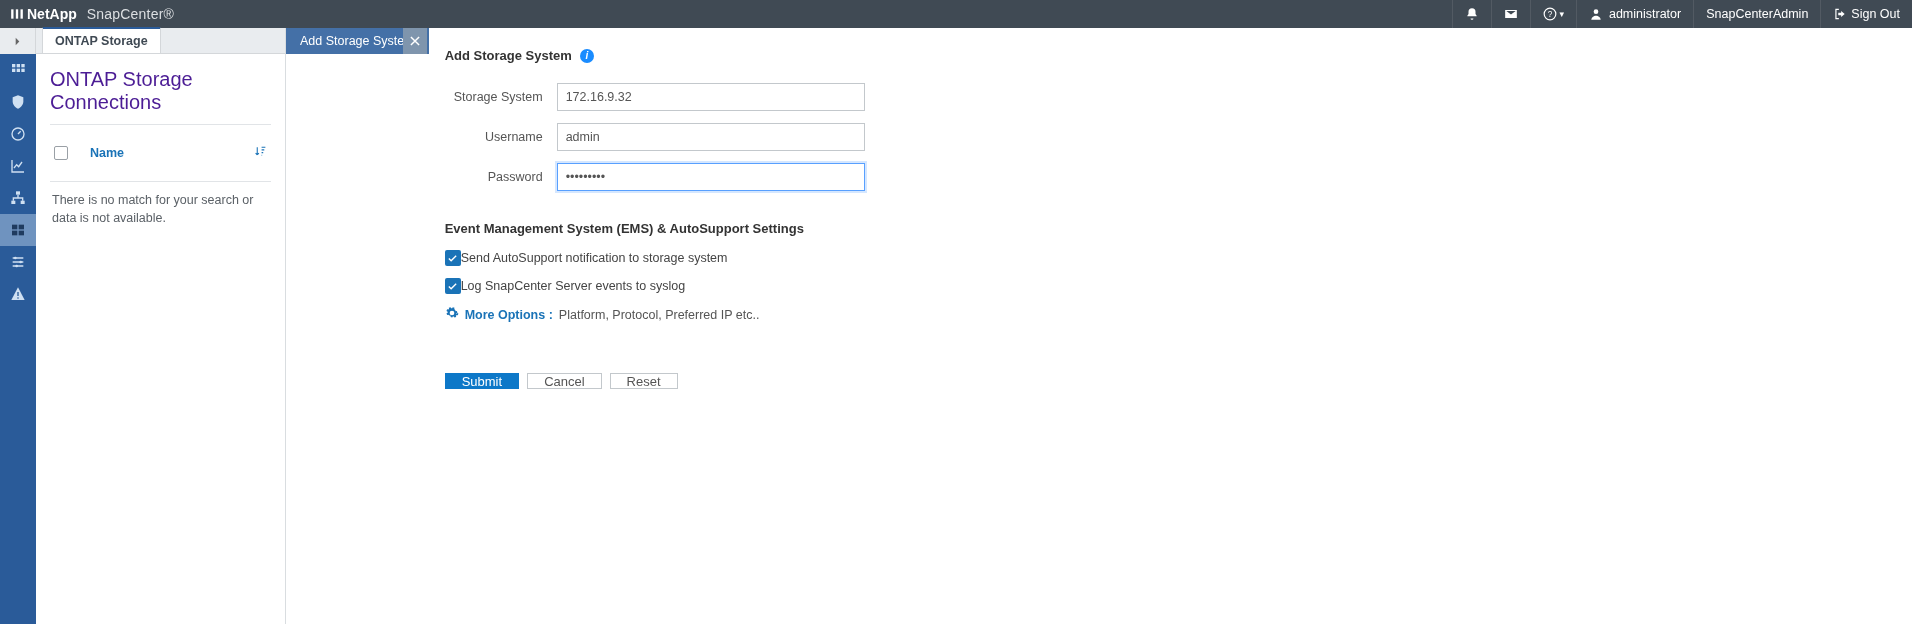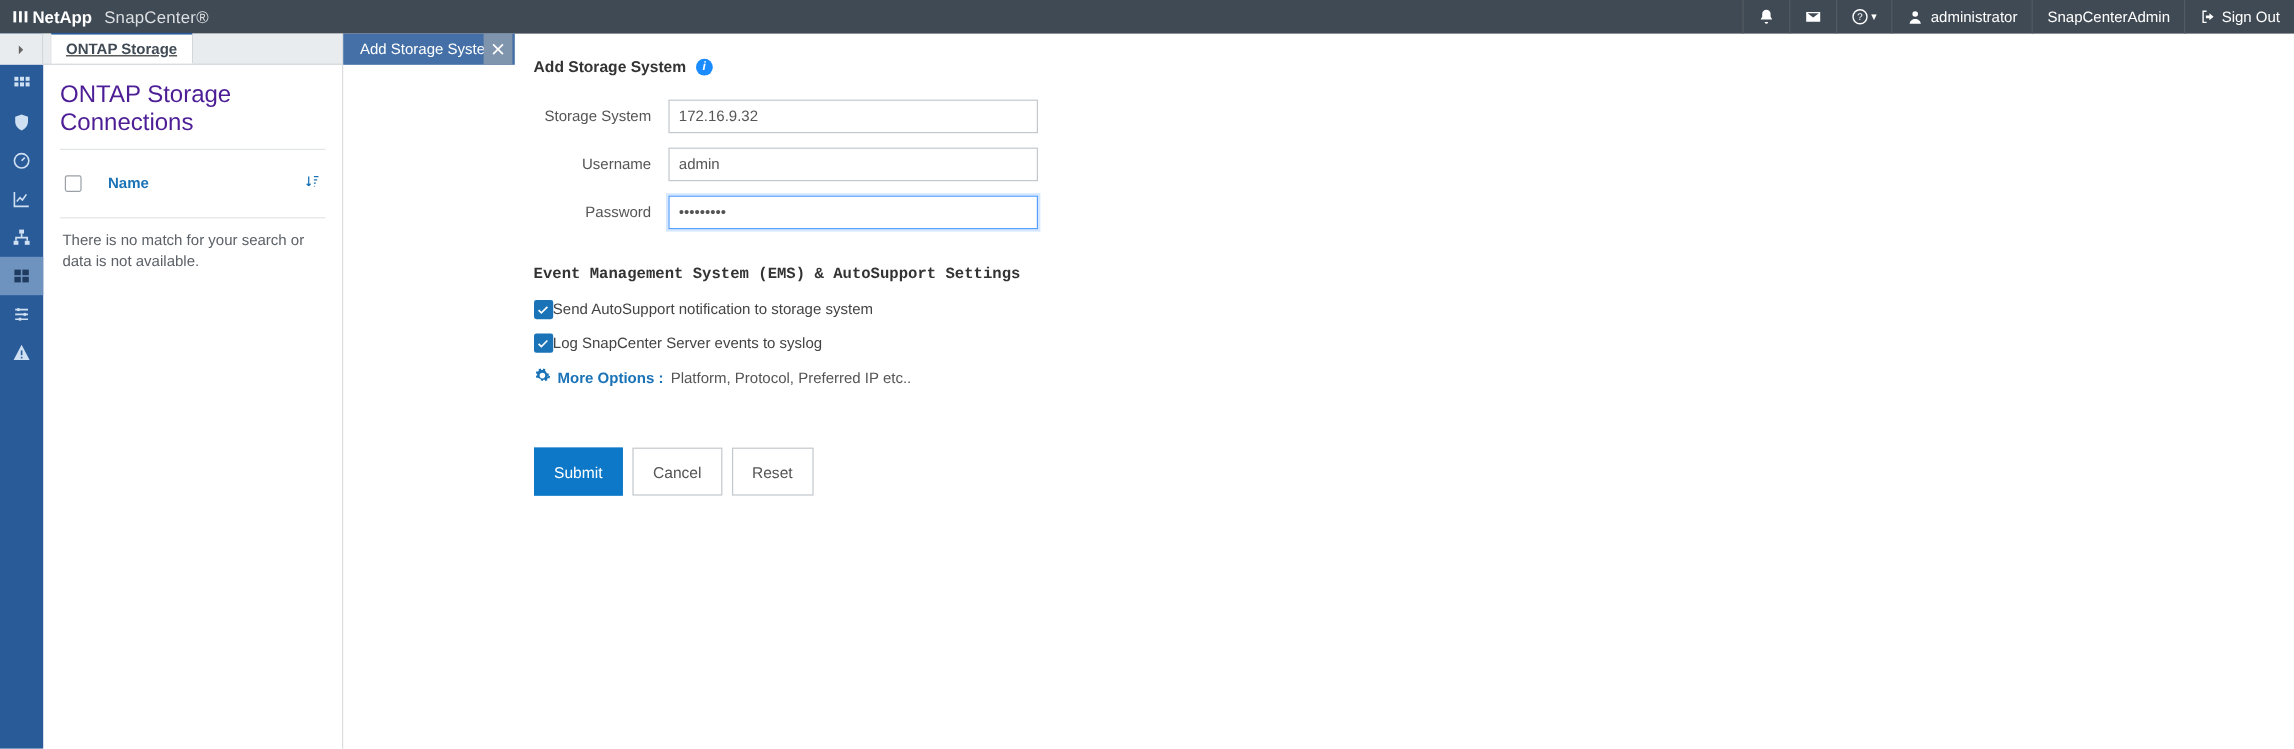--- a/index.html
+++ b/index.html
@@ -21,21 +21,21 @@
   .sidebar { width:36px; background:#2a5b99; display:flex; flex-direction:column; align-items:stretch; }
   .side-toggle { height:26px; background:#e9ecef; display:flex; align-items:center; justify-content:center; border-right:1px solid #d4d7da; cursor:pointer;}
   .side-toggle svg { width:11px; height:11px; fill:#666; }
   .side-btn { height:32px; display:flex; align-items:center; justify-content:center; cursor:pointer; }
   .side-btn svg { width:16px; height:16px; fill:#cfe0f2; }
   .side-btn.active { background:#6f93bf; }
   .side-btn.active svg { fill:#1f3b5f; }
 
   
   .listcol { width:250px; border-right:1px solid #d9dde0; display:flex; flex-direction:column; }
-  .tabstrip { height:26px; background:#e9ecef; display:flex; align-items:flex-end; padding-left:6px; border-bottom:1px solid #d4d7da;text-decoration:underline;}
+  .tabstrip { height:26px; background:#e9ecef; display:flex; align-items:flex-end; padding-left:6px; border-bottom:1px solid #d4d7da;}
   .tab { background:#fff; padding:5px 12px 5px; font-size:12.5px; font-weight:600; color:#404a54; border:1px solid #d4d7da; border-bottom:none; border-top:2px solid #2a5b99; border-radius:2px 2px 0 0; cursor:pointer;}
   .list-body { padding:14px 14px 0; }
   .list-title { font-size:20px; color:#4c1d95; margin-bottom:10px; }
   .list-header-row { display:flex; align-items:center; border-top:1px solid #e1e4e7; border-bottom:1px solid #e1e4e7; padding:20px 4px; }
   .chk { width:14px; height:14px; border:1px solid #9aa0a6; border-radius:2px; margin-right:22px; }
   .col-name { color:#1a73b7; font-weight:600; font-size:12.5px; flex:1; cursor:pointer;}
   .sort-icon svg{ width:13px; height:13px; fill:#1a73b7; }
   .empty-msg { padding:10px 2px; font-size:12.5px; color:#5b6167; line-height:1.4; }
 
   
@@ -44,29 +44,29 @@
   .panel-close { position:absolute; right:2px; top:0; height:26px; width:24px; display:flex; align-items:center; justify-content:center; background:#7f95ad; cursor:pointer;}
   .panel-close svg { width:14px; height:14px; fill:#fff; }
 
   .form-area { padding:20px 16px; max-width:900px; }
   .section-title { font-weight:600; font-size:13px; color:#333; display:flex; align-items:center; gap:8px; margin-bottom:20px; }
   .info-icon { width:14px; height:14px; border-radius:50%; background:#1a8cff; color:#fff; font-size:10px; display:flex; align-items:center; justify-content:center; font-weight:bold; font-style:italic; cursor:pointer;}
   .form-row { display:flex; align-items:center; margin-bottom:12px; }
   .form-label { width:112px; text-align:right; padding-right:14px; font-size:12.5px; color:#555; }
   .text-input { width:308px; height:28px; border:1px solid #c3c8cc; padding:0 8px; font-size:12.5px; color:#555; }
   .pw-focused { border-color:#58a0ff; box-shadow:0 0 0 2px rgba(88,160,255,.25);}
-  .sub-section-title { font-weight:600; font-size:13px; color:#333; margin:30px 0 14px;font-family:Liberation Mono, monospace; }
+  .sub-section-title { font-weight:600; font-size:13px; color:#333; margin:30px 0 14px; }
   .chk-row { display:flex; align-items:center; margin-bottom:12px; font-size:12.5px; color:#444;}
   .checkbox { width:16px; height:16px; background:#1a73b7; display:flex; align-items:center; justify-content:center; border-radius:2px; cursor:pointer;}
   .checkbox svg { width:11px; height:11px; fill:#fff; }
   .more-options { display:flex; align-items:center; gap:6px; color:#1a73b7; font-size:12.5px; margin-top:4px; cursor:pointer;}
   .more-options .gear svg { width:14px; height:14px; fill:#1a73b7;}
   .more-options .hint { color:#555; }
   .btn-row { margin-top:50px; display:flex; gap:8px; }
-  .btn { height:40px; padding:0 16px; font-size:13px; border:1px solid #c3c8cc; background:#fff; color:#555; cursor:pointer; display:flex; align-items:center; }
+  .btn { height:16px; padding:0 16px; font-size:13px; border:1px solid #c3c8cc; background:#fff; color:#555; cursor:pointer; display:flex; align-items:center; }
   .btn.primary { background:#0d78c8; border-color:#0d78c8; color:#fff; }
 
 </style>
 </head>
 <body>
 
 <div class="topbar">
   <div class="brand">
     <span class="brand-n">
       <svg viewBox="0 0 24 24">

